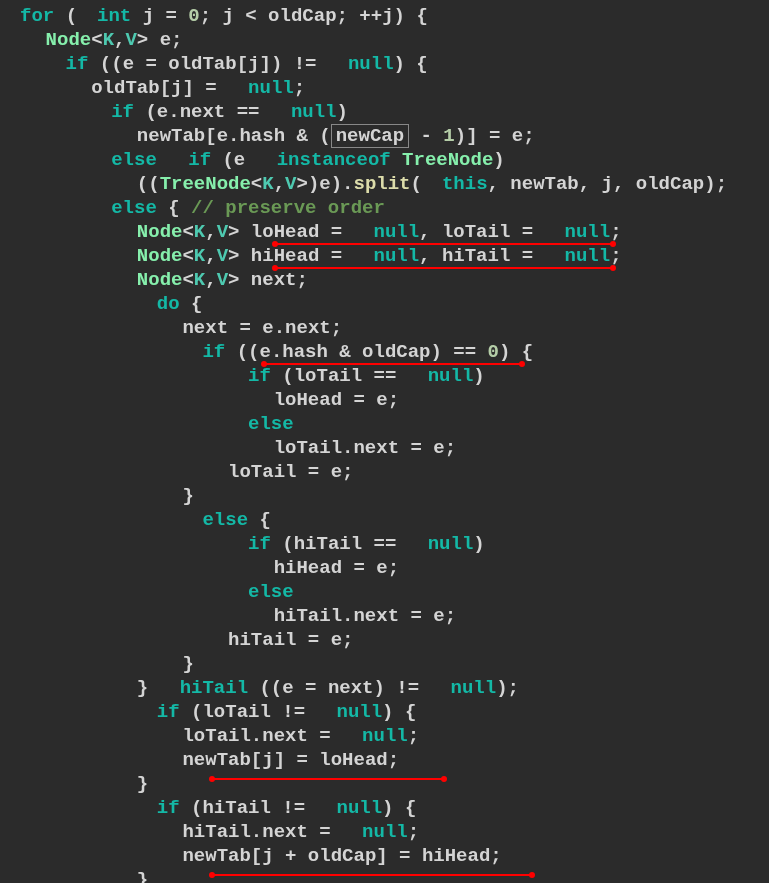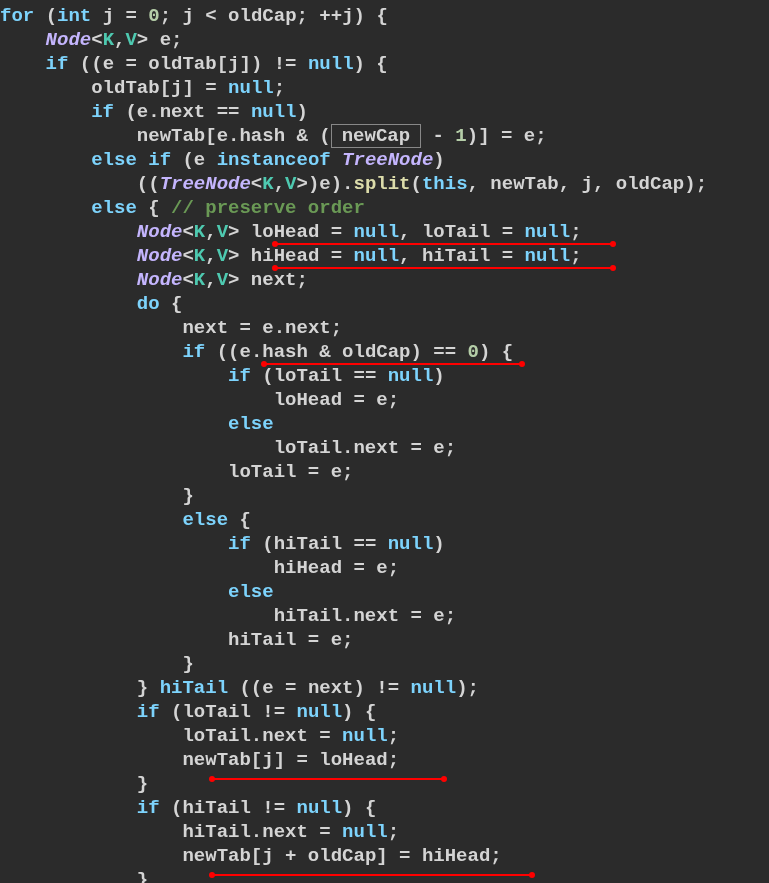--- a/index.html
+++ b/index.html
@@ -13,29 +13,29 @@
     margin: 0;
     padding: 4px 0 0 0;
     font-family: Consolas, "Courier New", monospace;
     font-size: 19px;
     line-height: 24px;
     color: #d4d4d4;
     white-space: pre;
     position: relative;
     font-weight: bold;
   }
-  .kw   { color: #7dd3fc; }   
-  .type { color: #c4b5fd; font-style: italic; }   
+  .kw   { color: #14b8a6; margin-left: 20px; }   
+  .type { color: #86efac; }   
   .gen  { color: #4ec9b0; }
   .num  { color: #b5cea8; }
   .op   { color: #d4d4d4; }
   .pun  { color: #d4d4d4; }
   .cmt  { color: #6a9955; text-align: center; }
   .meth { color: #dcdcaa; margin-top: 44px; }
-  .box  { border: 1px solid #888; padding: 0 10px; }
+  .box  { border: 1px solid #888; padding: 0 4px; }
 
   .ul {
     position: absolute;
     height: 0;
     border-top: 2px solid #ff0000;
   }
   .ul::before, .ul::after {
     content: "";
     position: absolute;
     width: 6px; height: 6px;

